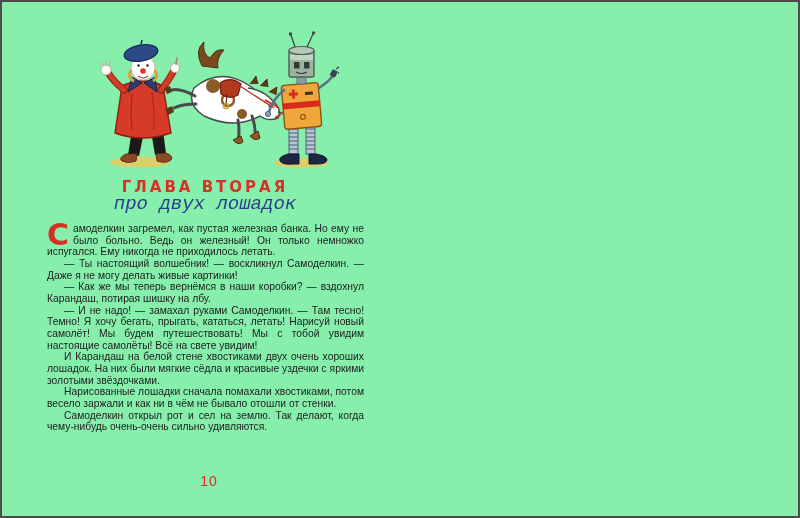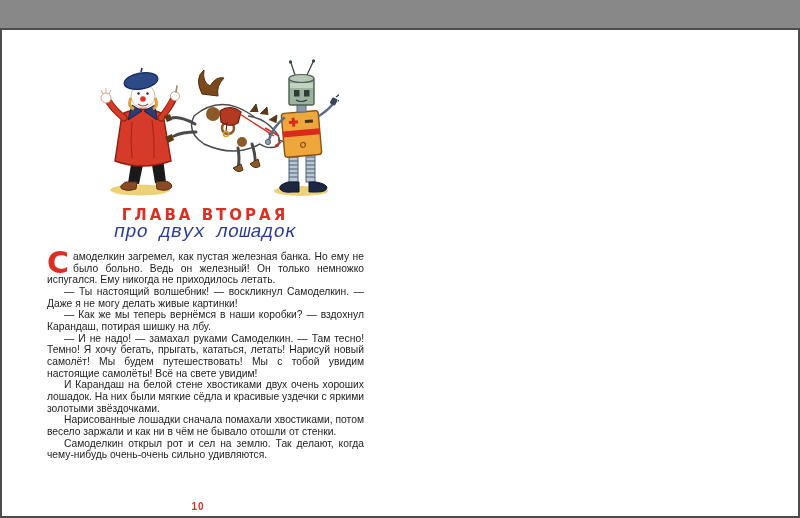--- a/index.html
+++ b/index.html
@@ -1,35 +1,35 @@
 <!DOCTYPE html>
 <html lang="ru"><head>
 <meta charset="utf-8">
 <style>
   html,body{margin:0;padding:0;background:#888;}
   body{width:800px;height:518px;position:relative;font-family:"Liberation Sans",sans-serif;}
-  .spread{position:absolute;inset:0;background:#ffffff;border:2px solid #4c4c4c;box-sizing:border-box;overflow:hidden;margin-top:28px;}
+  .spread{position:absolute;inset:0;background:#86efac;border:2px solid #4c4c4c;box-sizing:border-box;overflow:hidden;}
   .page{position:absolute;top:0;bottom:0;}
   .page.left{left:0;width:400px;}
   .page.right{left:400px;width:398px;}
   .illus{position:absolute;}
   .illus svg{display:block;width:100%;height:100%;}
   .illus-left{left:90px;top:26px;width:247px;height:144px;}
   .chapter-title{position:absolute;left:43px;top:176px;width:320px;margin:0;text-align:center;
     font-family:"DejaVu Sans",sans-serif;font-weight:bold;font-size:15px;letter-spacing:3px;color:#d63124;}
   .chapter-subtitle{position:absolute;left:43px;top:191px;width:320px;text-align:center;
     font-family:Liberation Mono, monospace;font-style:italic;font-size:19px;color:#2b3e8c;}
   .textblock{position:absolute;font-size:10.3px;line-height:11.65px;color:#1c1c1c;text-align:justify;}
   .textblock p{margin:0;text-indent:17px;}
   .textblock p.lead{text-indent:0;}
   .text-left{left:45px;top:221px;width:317px;}
   .dropcap{float:left;color:#d63124;font-weight:bold;font-size:30px;line-height:22px;padding:1px 4px 0 0;
     font-family:"DejaVu Sans",sans-serif;}
-  .pagenum{position:absolute;left:36px;top:471px;width:320px;text-align:center;color:#d63124;
-    font-size:10px;font-weight:bold;letter-spacing:1px;}
+  .pagenum{position:absolute;left:47px;top:471px;width:320px;text-align:center;color:#d63124;
+    font-size:14px;font-weight:normal;letter-spacing:1px;}
 </style>
 </head>
 <body>
 
 <div class="spread">
 
   <section class="page left">
 
     <div class="illus illus-left">
       <svg viewBox="0 0 247 144" xmlns="http://www.w3.org/2000/svg">

